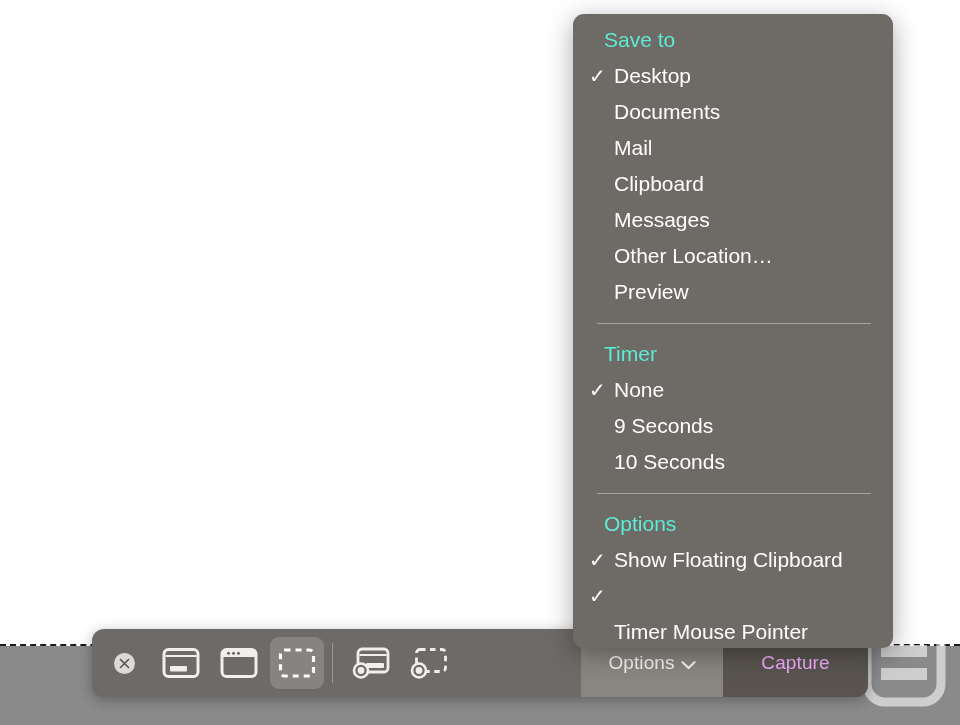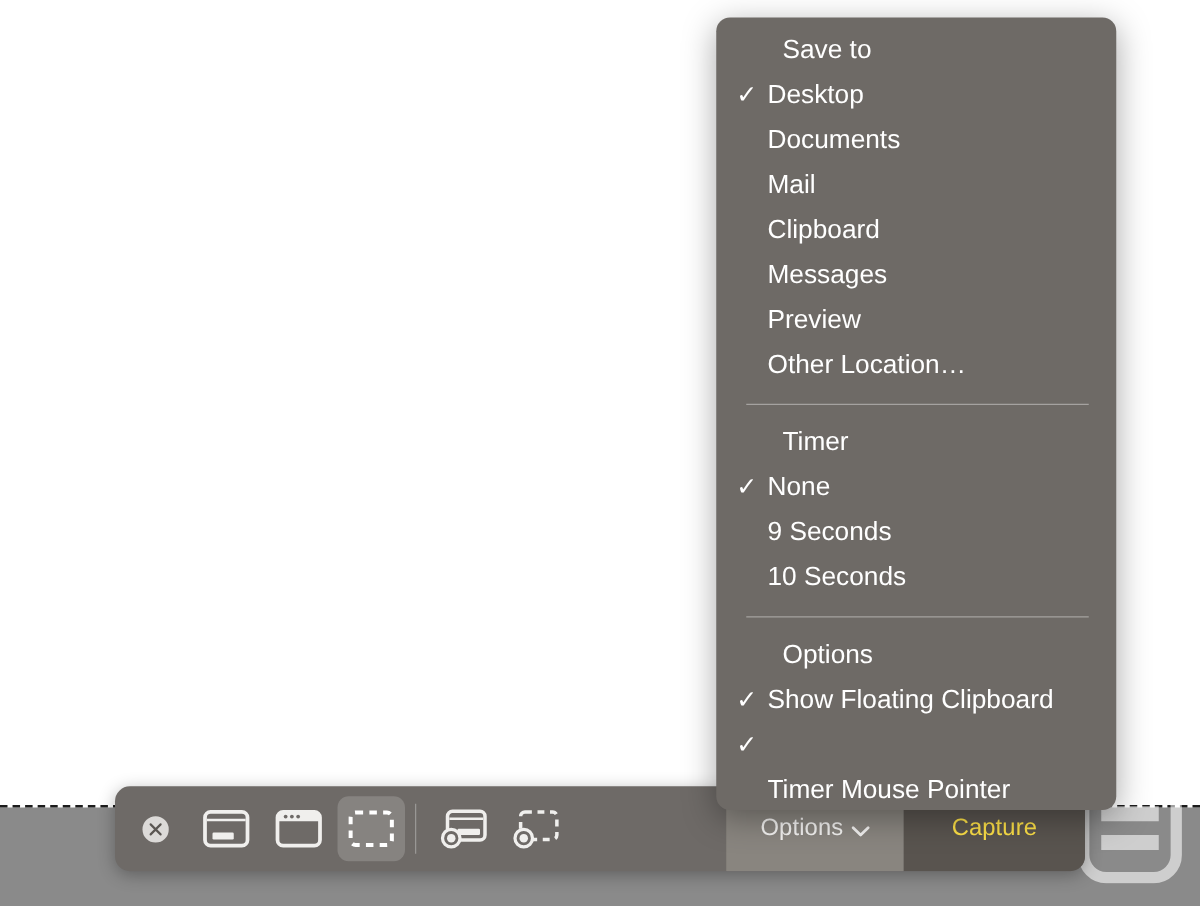--- a/index.html
+++ b/index.html
@@ -133,43 +133,43 @@
     gap: 6px;
   }
   #options-button .chev {
     display: inline-flex;
     align-items: center;
     padding-top: 3px;
   }
   #capture-button {
     width: 145px;
     background: #59544f;
-    color: #fde047;
+    color: #f0abfc;
     justify-content: center;
   }
 
   
   #options-menu {
     position: absolute;
     left: 573px;
     top: 14px;
     width: 320px;
     height: 634px;
     background: #6e6a66;
     border-radius: 11px;
     box-shadow: 0 6px 26px rgba(0,0,0,0.34);
     box-sizing: border-box;
     padding: 8px 0 6px 0;
     overflow: hidden;
   }
   .menu-section-title {
-    color: #ffffff;
+    color: #5eead4;
     font-size: 21px;
     line-height: 36px;
-    padding-left: 53px;
+    padding-left: 31px;
     height: 36px;
     box-sizing: border-box;
   }
   .menu-item {
     height: 36px;
     display: flex;
     align-items: center;
     color: #ffffff;
     font-size: 21px;
     box-sizing: border-box;
@@ -311,25 +311,25 @@
   <div class="menu-item">
     <span class="check empty">&nbsp;</span>
     <span class="label">Clipboard</span>
   </div>
   <div class="menu-item">
     <span class="check empty">&nbsp;</span>
     <span class="label">Messages</span>
   </div>
   <div class="menu-item">
     <span class="check empty">&nbsp;</span>
+    <span class="label">Other Location…</span>
+  </div>
+  <div class="menu-item">
+    <span class="check empty">&nbsp;</span>
     <span class="label">Preview</span>
-  </div>
-  <div class="menu-item">
-    <span class="check empty">&nbsp;</span>
-    <span class="label">Other Location…</span>
   </div>
 
   <div class="menu-separator"></div>
 
   <div class="menu-section-title">Timer</div>
 
   <div class="menu-item">
     <span class="check">✓</span>
     <span class="label">None</span>
   </div>

